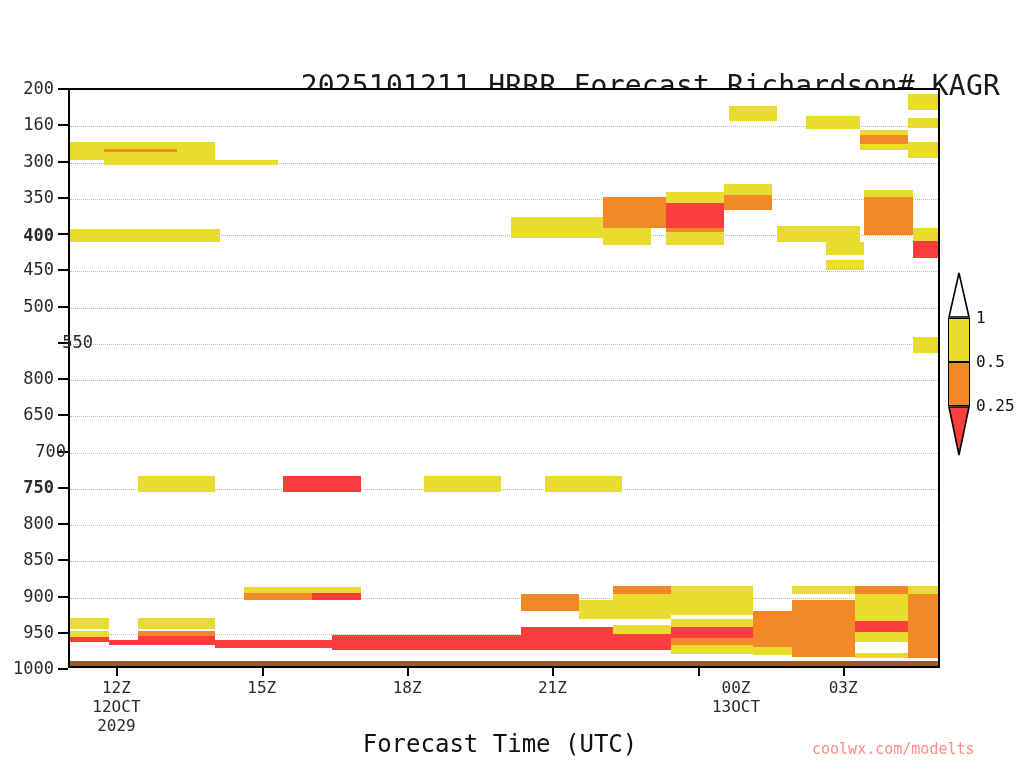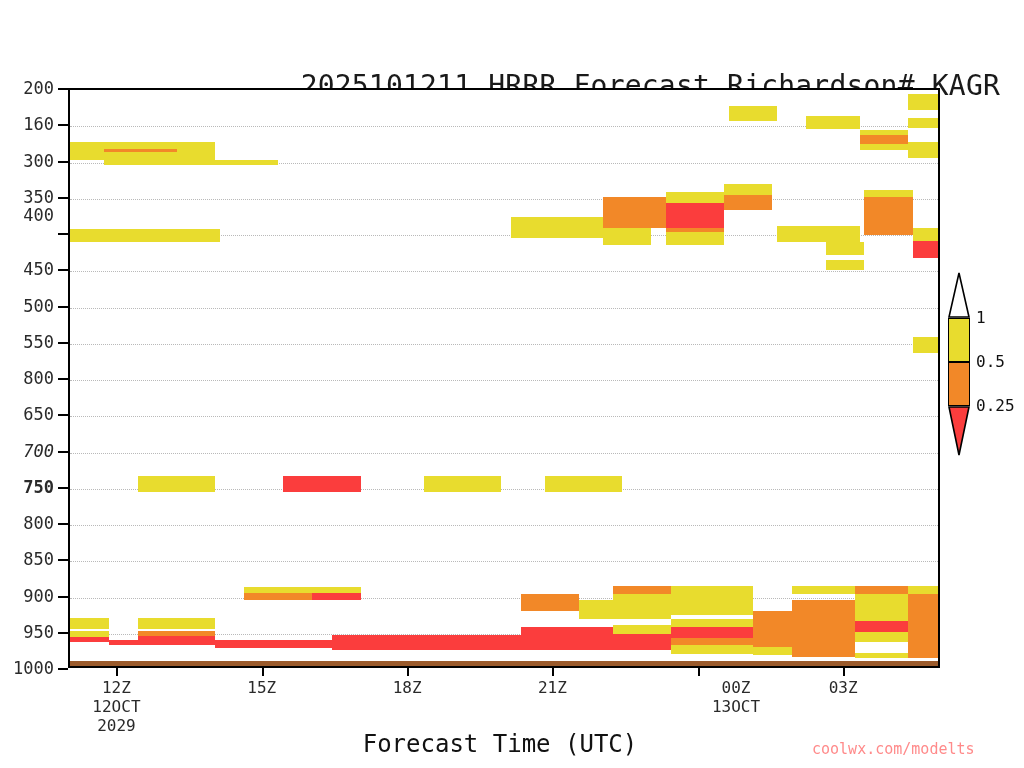--- a/index.html
+++ b/index.html
@@ -151,33 +151,33 @@
   <div id="yaxis">
       <div class="ytick" style="position: absolute; left: 58px; top: 88px; width: 10px;"></div>
       <div class="ylabel" style="left: 0px; width: 54px; top: 78px;">200</div>
       <div class="ytick" style="position: absolute; left: 58px; top: 124.25px; width: 10px;"></div>
       <div class="ylabel" style="left: 0px; width: 54px; top: 114.25px;">160</div>
       <div class="ytick" style="position: absolute; left: 58px; top: 160.5px; width: 10px;"></div>
       <div class="ylabel" style="left: 0px; width: 54px; top: 150.5px;">300</div>
       <div class="ytick" style="position: absolute; left: 58px; top: 196.75px; width: 10px;"></div>
       <div class="ylabel" style="left: 0px; width: 54px; top: 186.75px;">350</div>
       <div class="ytick" style="position: absolute; left: 58px; top: 233px; width: 10px;"></div>
-      <div class="ylabel" style="left: 0px; width: 54px; top: 205px;">400</div>
+      <div class="ylabel" style="left: 0px; width: 54px; top: 225px; font-weight: bold;">400</div>
       <div class="ytick" style="position: absolute; left: 58px; top: 269.25px; width: 10px;"></div>
       <div class="ylabel" style="left: 0px; width: 54px; top: 259.25px;">450</div>
       <div class="ytick" style="position: absolute; left: 58px; top: 305.5px; width: 10px;"></div>
       <div class="ylabel" style="left: 0px; width: 54px; top: 295.5px;">500</div>
       <div class="ytick" style="position: absolute; left: 58px; top: 341.75px; width: 10px;"></div>
-      <div class="ylabel" style="left: 0px; width: 54px; top: 331.75px;">550</div>
+      <div class="ylabel" style="left: 0px; width: 54px; top: 331.75px; padding-left: 39px;">550</div>
       <div class="ytick" style="position: absolute; left: 58px; top: 378px; width: 10px;"></div>
       <div class="ylabel" style="left: 0px; width: 54px; top: 368px;">800</div>
       <div class="ytick" style="position: absolute; left: 58px; top: 414.25px; width: 10px;"></div>
       <div class="ylabel" style="left: 0px; width: 54px; top: 404.25px;">650</div>
       <div class="ytick" style="position: absolute; left: 58px; top: 450.5px; width: 10px;"></div>
-      <div class="ylabel" style="left: 0px; width: 54px; top: 440.5px; font-style: italic;">700</div>
+      <div class="ylabel" style="left: 12px; width: 54px; top: 440.5px;">700</div>
       <div class="ytick" style="position: absolute; left: 58px; top: 486.75px; width: 10px;"></div>
       <div class="ylabel" style="left: 0px; width: 54px; top: 476.75px; font-weight: bold;">750</div>
       <div class="ytick" style="position: absolute; left: 58px; top: 523px; width: 10px;"></div>
       <div class="ylabel" style="left: 0px; width: 54px; top: 513px;">800</div>
       <div class="ytick" style="position: absolute; left: 58px; top: 559.25px; width: 10px;"></div>
       <div class="ylabel" style="left: 0px; width: 54px; top: 549.25px;">850</div>
       <div class="ytick" style="position: absolute; left: 58px; top: 595.5px; width: 10px;"></div>
       <div class="ylabel" style="left: 0px; width: 54px; top: 585.5px;">900</div>
       <div class="ytick" style="position: absolute; left: 58px; top: 631.75px; width: 10px;"></div>
       <div class="ylabel" style="left: 0px; width: 54px; top: 621.75px;">950</div>

